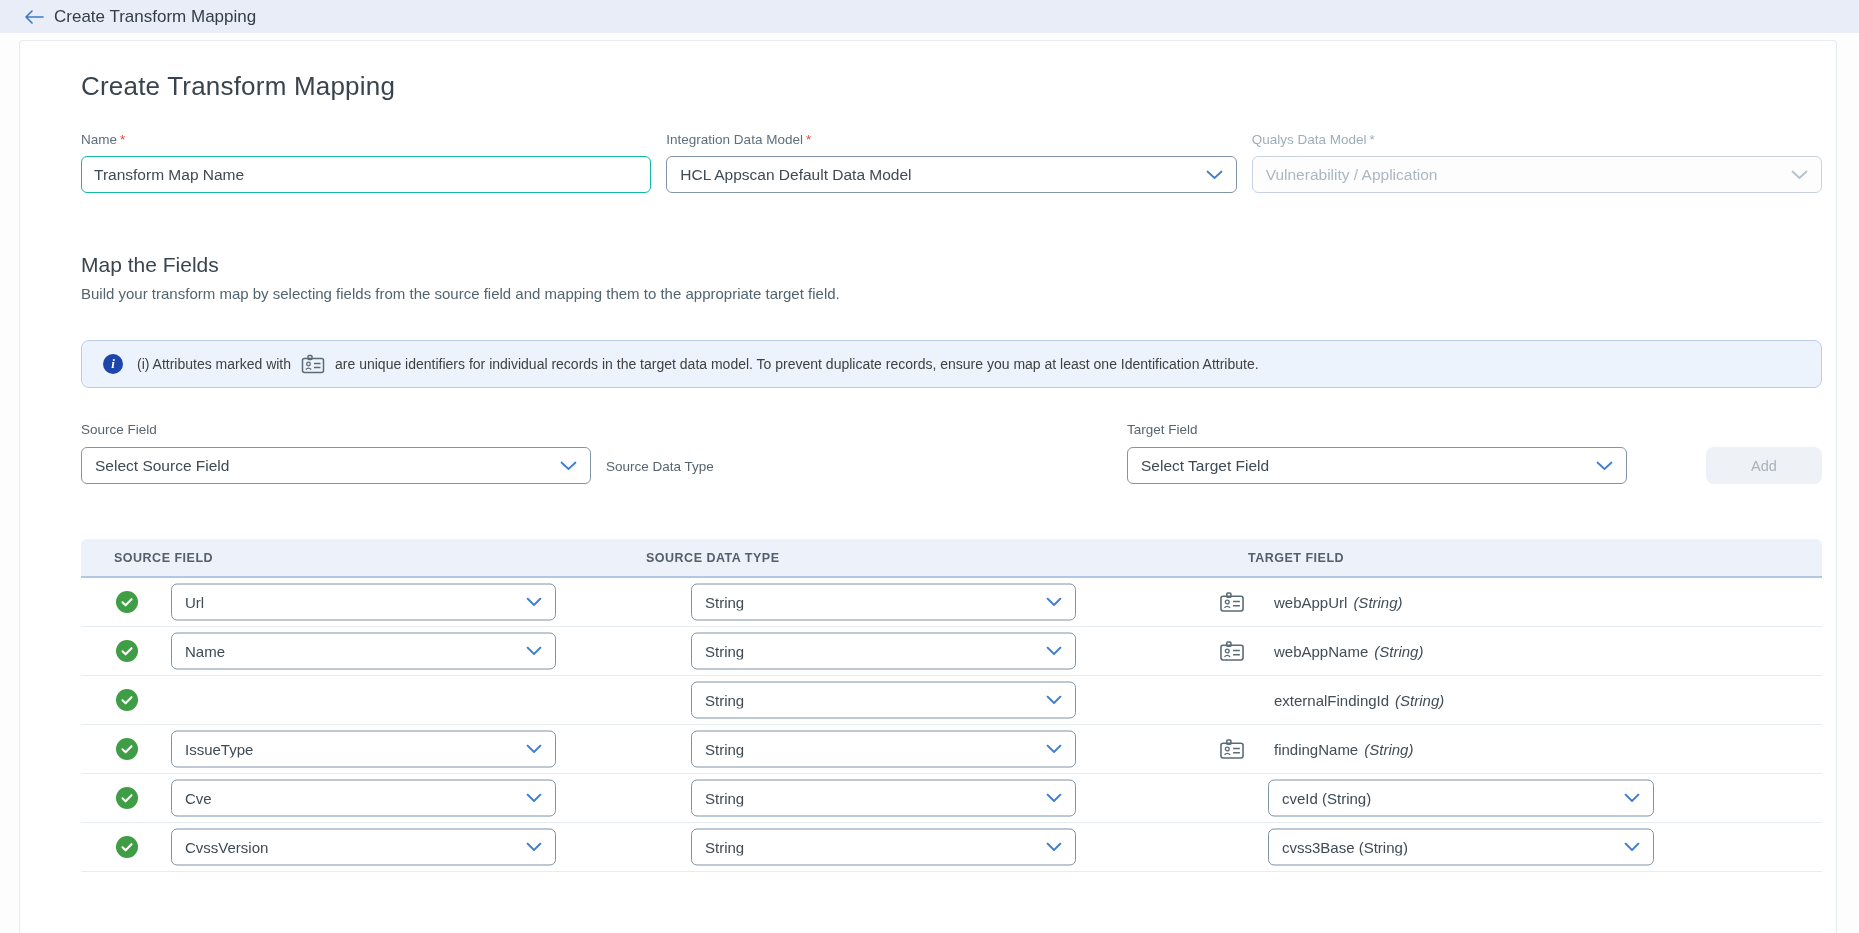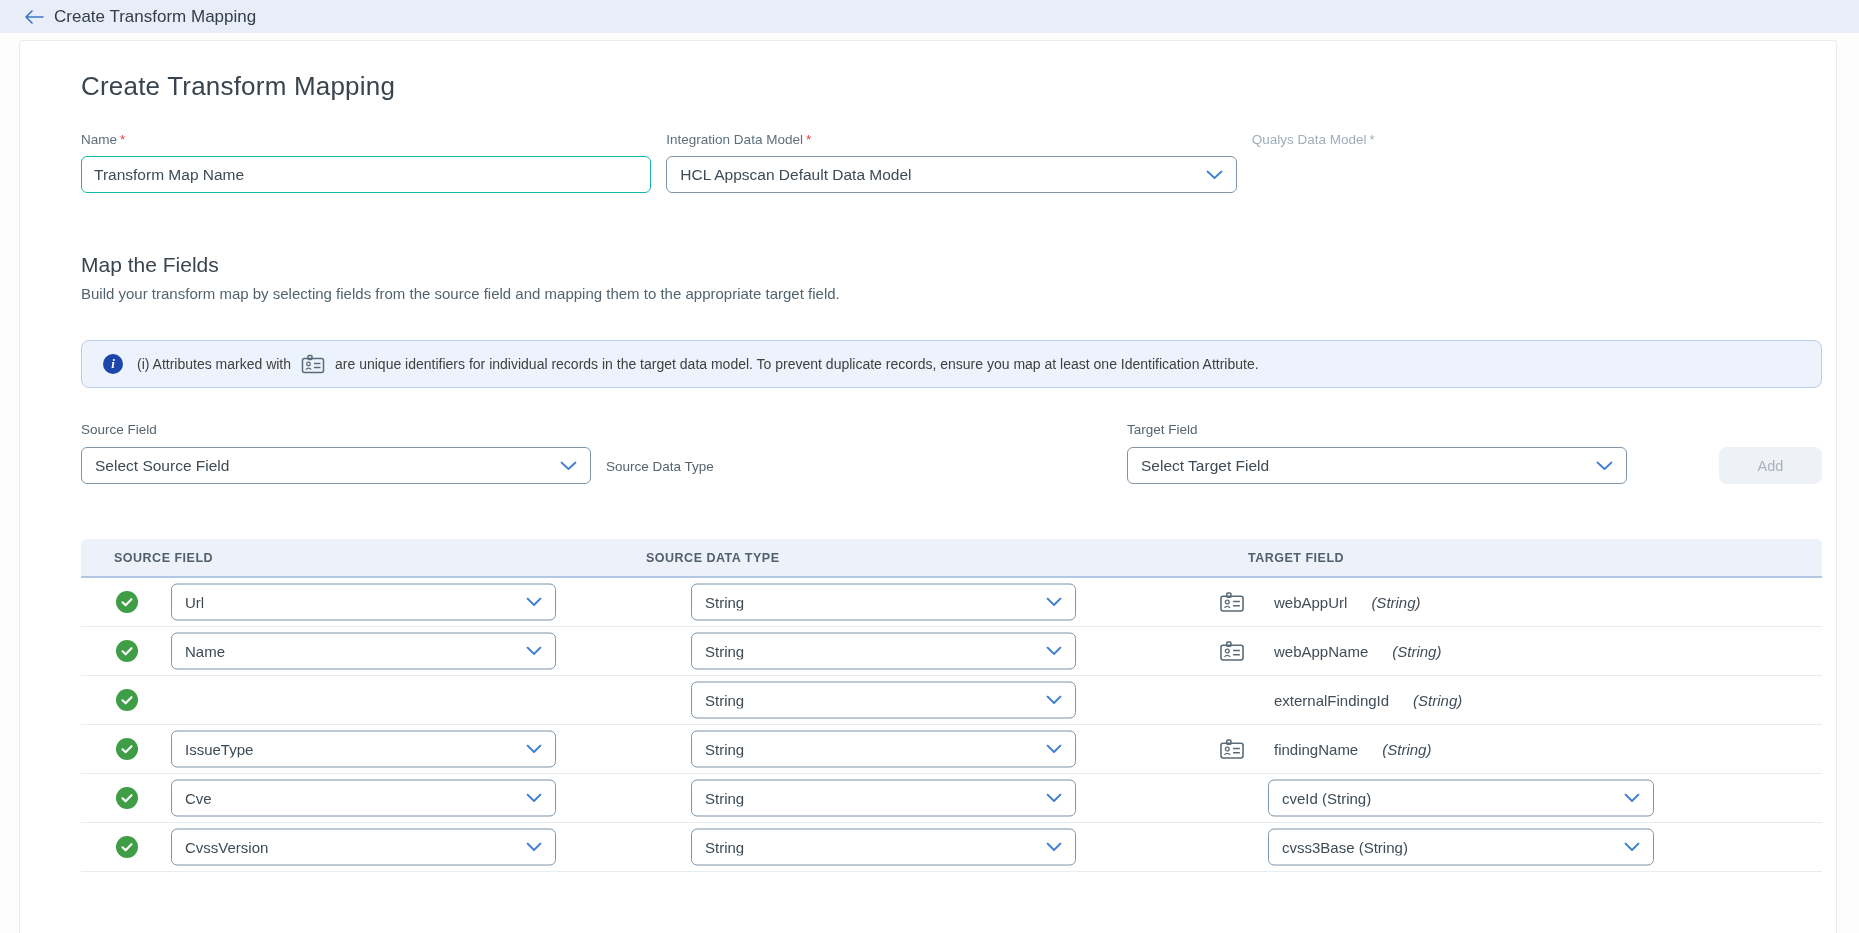--- a/index.html
+++ b/index.html
@@ -44,42 +44,42 @@
   .banner-text { font-size:14px; color:#404040; margin-left:14px; display:flex; align-items:center; }
   .banner-badge { margin:0 10px; display:flex; }
 
   
   .filter-row { margin-top:34px; display:flex; align-items:flex-end; }
   .fgroup { display:flex; flex-direction:column; }
   .fgroup .field-label { margin-bottom:10px; color:#55656f; }
   .fg1 { width:510px; }
   .fg2 { width:493px; margin-left:15px; }
   .fg3 { width:500px; margin-left:28px; }
-  .add-btn { margin-left:auto; width:103px; height:37px; background:#eef1f5; color:#a9b3bd;
+  .add-btn { margin-left:auto; width:116px; height:37px; background:#eef1f5; color:#a9b3bd;
     border:none; border-radius:8px; font-size:14.5px; cursor:default;
     font-family:"Liberation Sans","DejaVu Sans",sans-serif; }
 
   
   .map-table { margin-top:55px; width:1741px; }
   .thead { position:relative; height:39px; background:#edf1f9; border-radius:6px 6px 0 0;
     border-bottom:2px solid #b1c8e5; }
   .th { position:absolute; top:50%; transform:translateY(-50%); font-size:12.5px; font-weight:700;
     color:#51606c; letter-spacing:0.5px; }
   .th1 { left:33px; } .th2 { left:565px; } .th3 { left:1167px; }
 
   .trow { position:relative; height:49px; border-bottom:1px solid #e7ecf1; background:#fff; }
   .trow > * { position:absolute; top:50%; transform:translateY(-50%); }
   .check { left:35px; display:flex; }
   .dd-src  { left:90px;  width:385px; }
   .dd-type { left:610px; width:385px; }
   .dd-tgt  { left:1187px; width:386px; }
   .trow .dd { border-color:#7d93a6; font-size:15px; }
   .badge { left:1138px; display:flex; }
   .tgt-text { left:1193px; font-size:15px; color:#414d57; white-space:nowrap; }
-  .tgt-type { font-style:italic; margin-left:24px; }
+  .tgt-type { font-style:italic; margin-left:6px; }
 </style>
 </head>
 <body>
 
 <div class="topbar">
   <span class="back-btn">
     <svg width="20" height="14" viewBox="0 0 20 14">
       <path d="M8 1 L2 7 L8 13 M2 7 H19" stroke="#3b79c9" stroke-width="1.6" fill="none" stroke-linecap="round" stroke-linejoin="round"></path>
     </svg>
   </span>
@@ -107,20 +107,26 @@
         <svg width="17" height="10" viewBox="0 0 17 10">
           <path d="M1.5 1.5 L8.5 8 L15.5 1.5" stroke="#3f7fd1" stroke-width="1.8" fill="none" stroke-linecap="round" stroke-linejoin="round"></path>
         </svg>
       </div>
     </div>
 
     <div class="fcol">
       <span class="field-label label-disabled">
         <span>Qualys Data Model</span><span class="req">*</span>
       </span>
+      <div class="dd disabled">
+        <span class="dd-val">Vulnerability / Application</span>
+        <svg width="17" height="10" viewBox="0 0 17 10">
+          <path d="M1.5 1.5 L8.5 8 L15.5 1.5" stroke="#b6c1cc" stroke-width="1.8" fill="none" stroke-linecap="round" stroke-linejoin="round"></path>
+        </svg>
+      </div>
     </div>
   </div>
 
   <h2 class="section-title">Map the Fields</h2>
   <p class="section-desc">Build your transform map by selecting fields from the source field and mapping them to the appropriate target field.</p>
 
   <div class="banner">
     <span class="info-circle">i</span>
     <span class="banner-text">
       <span>(i) Attributes marked with</span>

